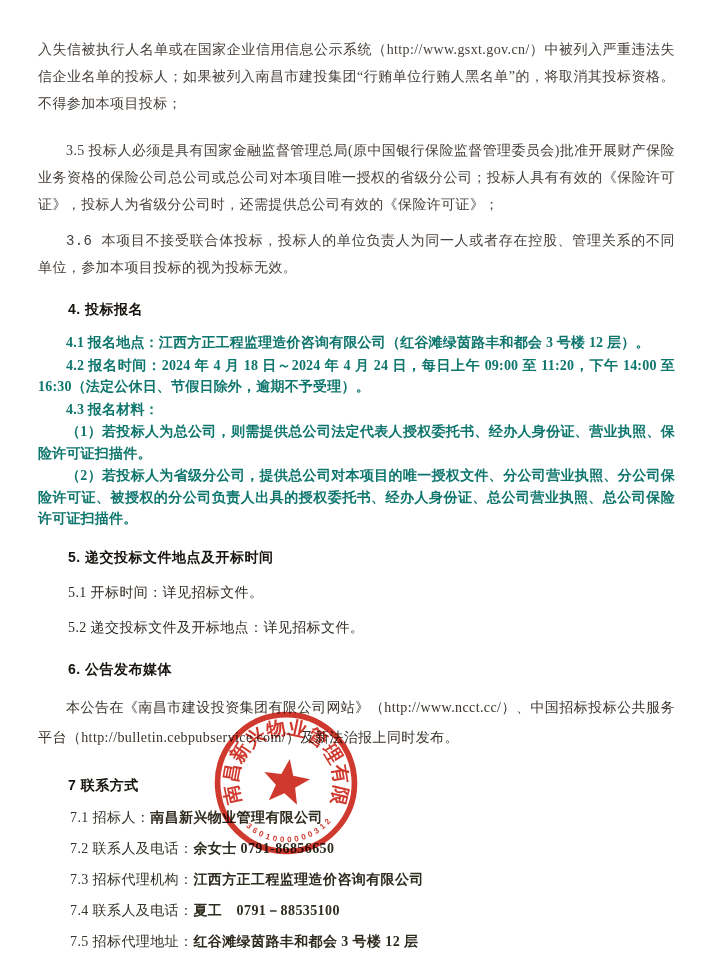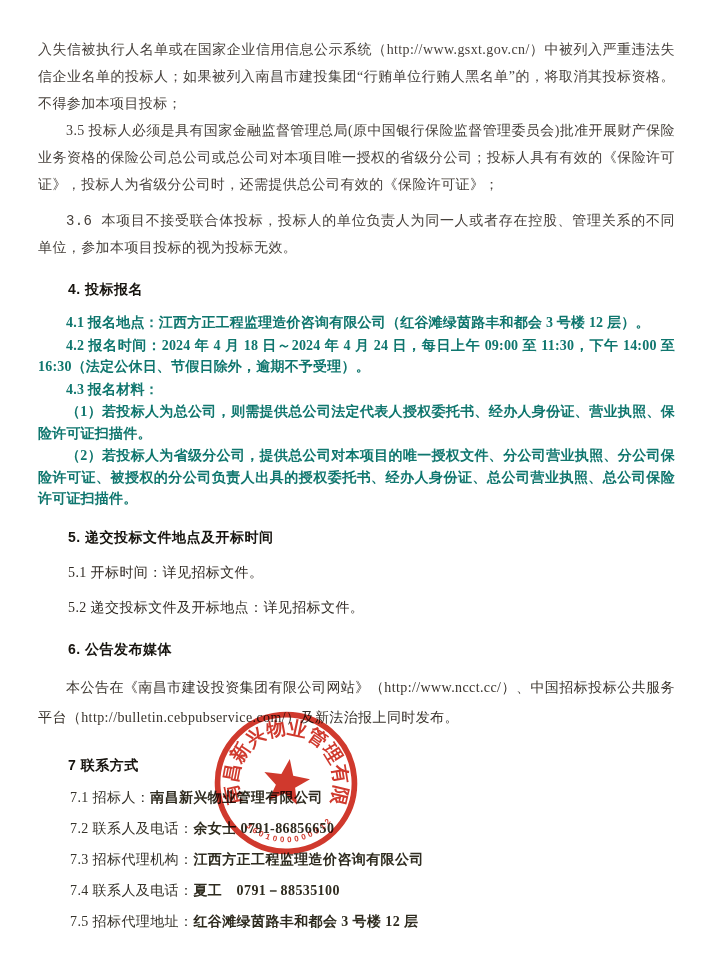--- a/index.html
+++ b/index.html
@@ -10,21 +10,21 @@
   }
   .page{
     position:absolute;inset:0;
     padding:36px 34px 0 38px;
     box-sizing:border-box;
   }
   .para{
     font-size:14px;line-height:27px;margin:0;
     color:#46403b;text-align:justify;letter-spacing:.4px;
   }
-  .indent{text-indent:28px;}
+  .indent{text-indent:28px;margin-top:20px;}
   .gap-sm{margin-top:10px;font-family:Liberation Mono, monospace;}
   h2.sec-heading{
     font-family:Liberation Sans, sans-serif;
     font-size:14px;font-weight:bold;color:#17140f;
     margin:19px 0 13px 30px;letter-spacing:.5px;
   }
   .sec4-item{
     font-size:14px;line-height:21.5px;margin:1px 0;
     font-weight:600;color:#0f766e;text-align:justify;letter-spacing:.2px;
   }
@@ -53,21 +53,21 @@
 <body>
 
 <div class="page">
 
   <p class="para">入失信被执行人名单或在国家企业信用信息公示系统（http://www.gsxt.gov.cn/）中被列入严重违法失信企业名单的投标人；如果被列入南昌市建投集团“行贿单位行贿人黑名单”的，将取消其投标资格。不得参加本项目投标；</p>
   <p class="para indent">3.5 投标人必须是具有国家金融监督管理总局(原中国银行保险监督管理委员会)批准开展财产保险业务资格的保险公司总公司或总公司对本项目唯一授权的省级分公司；投标人具有有效的《保险许可证》，投标人为省级分公司时，还需提供总公司有效的《保险许可证》；</p>
   <p class="para indent gap-sm">3.6 本项目不接受联合体投标，投标人的单位负责人为同一人或者存在控股、管理关系的不同单位，参加本项目投标的视为投标无效。</p>
 
   <h2 class="sec-heading">4. 投标报名</h2>
   <p class="sec4-item indent">4.1 报名地点：江西方正工程监理造价咨询有限公司（红谷滩绿茵路丰和都会 3 号楼 12 层）。</p>
-  <p class="sec4-item indent">4.2 报名时间：2024 年 4 月 18 日～2024 年 4 月 24 日，每日上午 09:00 至 11:30，下午 14:00 至 16:30（法定公休日、节假日除外，逾期不予受理）。</p>
+  <p class="sec4-item indent">4.2 报名时间：2024 年 4 月 18 日～2024 年 4 月 24 日，每日上午 09:00 至 11:20，下午 14:00 至 16:30（法定公休日、节假日除外，逾期不予受理）。</p>
   <p class="sec4-item indent">4.3 报名材料：</p>
   <p class="sec4-item indent">（1）若投标人为总公司，则需提供总公司法定代表人授权委托书、经办人身份证、营业执照、保险许可证扫描件。</p>
   <p class="sec4-item indent">（2）若投标人为省级分公司，提供总公司对本项目的唯一授权文件、分公司营业执照、分公司保险许可证、被授权的分公司负责人出具的授权委托书、经办人身份证、总公司营业执照、总公司保险许可证扫描件。</p>
 
   <h2 class="sec-heading">5. 递交投标文件地点及开标时间</h2>
   <p class="sec5-item">5.1 开标时间：详见招标文件。</p>
   <p class="sec5-item">5.2 递交投标文件及开标地点：详见招标文件。</p>
 
   <h2 class="sec-heading" style="margin-top:24px;">6. 公告发布媒体</h2>
   <p class="media-para indent">本公告在《南昌市建设投资集团有限公司网站》（http://www.ncct.cc/）、中国招标投标公共服务平台（http://bulletin.cebpubservice.com/）及新法治报上同时发布。</p>

